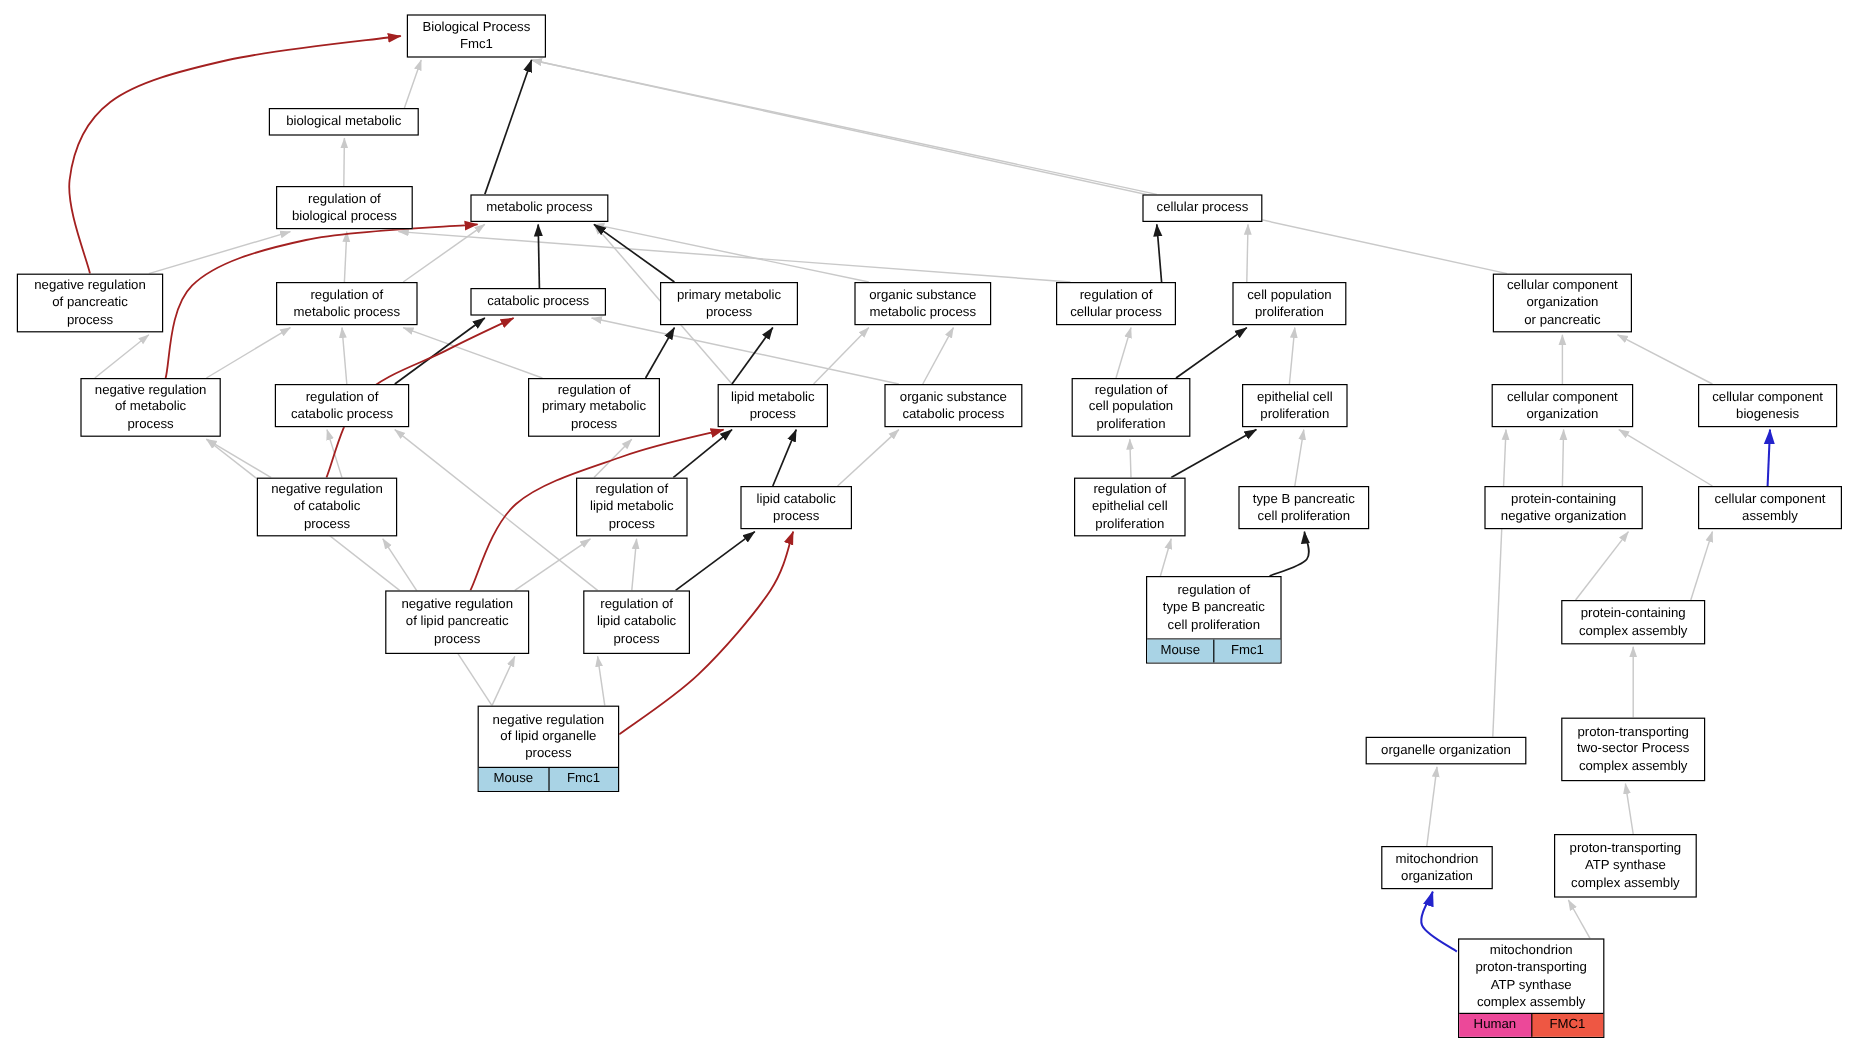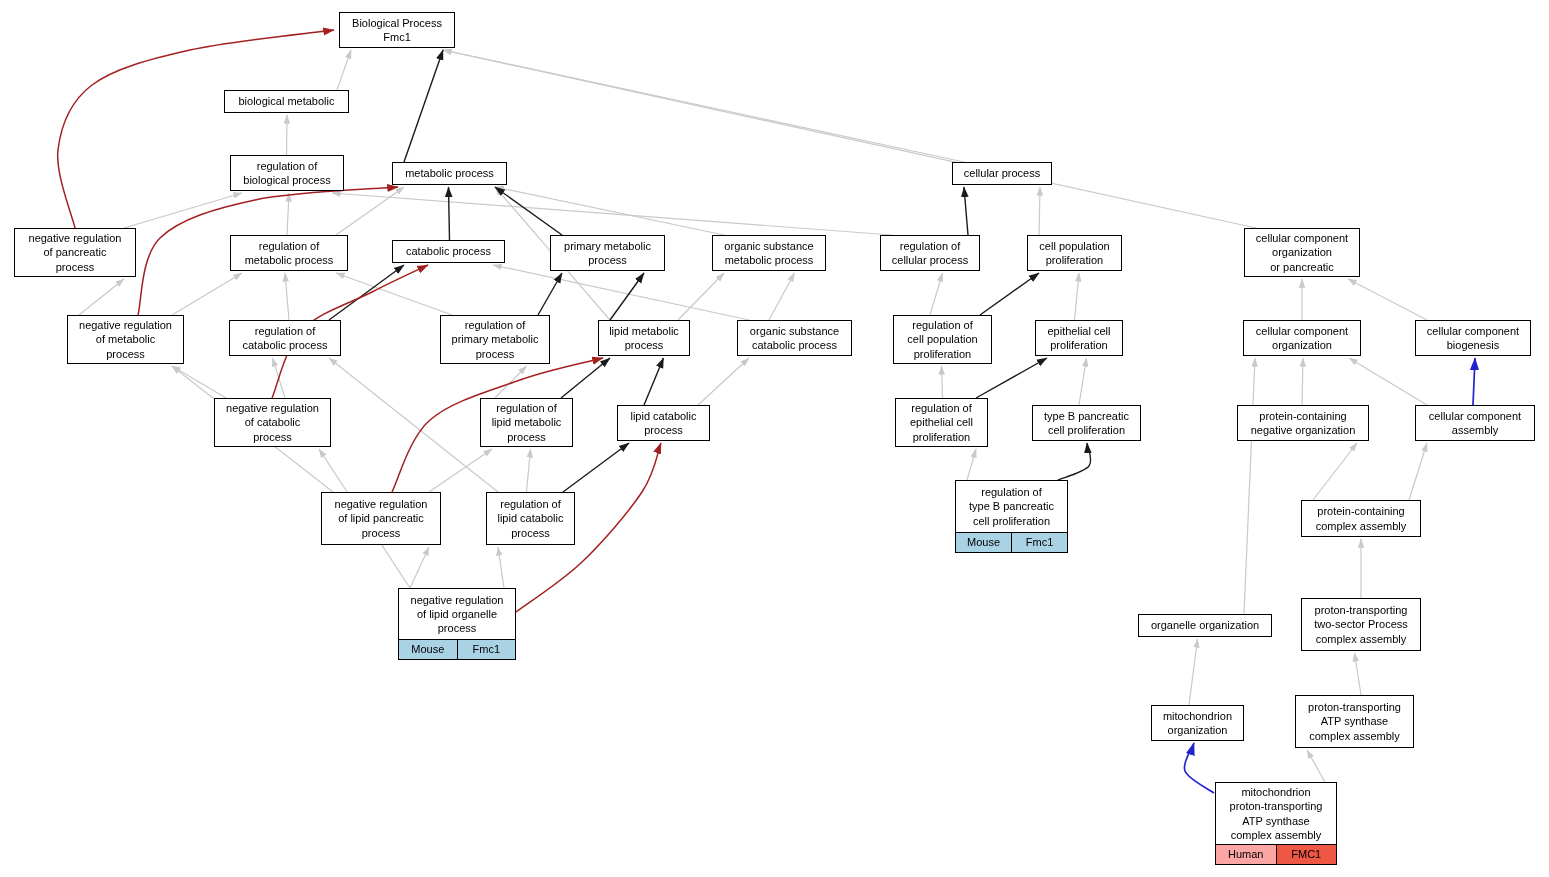--- a/index.html
+++ b/index.html
@@ -381,18 +381,18 @@
         </div>
       </div>
       <div class="node" style="left: 1215px; top: 782px; width: 122px; background: rgb(255, 255, 255); border-color: rgb(0, 0, 0);">
         <div class="label" style="height: 61px;">
           <div>mitochondrion</div>
           <div>proton-transporting</div>
           <div>ATP synthase</div>
           <div>complex assembly</div>
         </div>
         <div class="anno-row">
-          <div class="anno-cell" style="background: #fca5a5;">Human</div>
+          <div class="anno-cell" style="background: #ec4899;">Human</div>
           <div class="anno-cell" style="background: rgb(238, 87, 67);">FMC1</div>
         </div>
       </div>
     </div>
 </div>
 
 </body></html>

